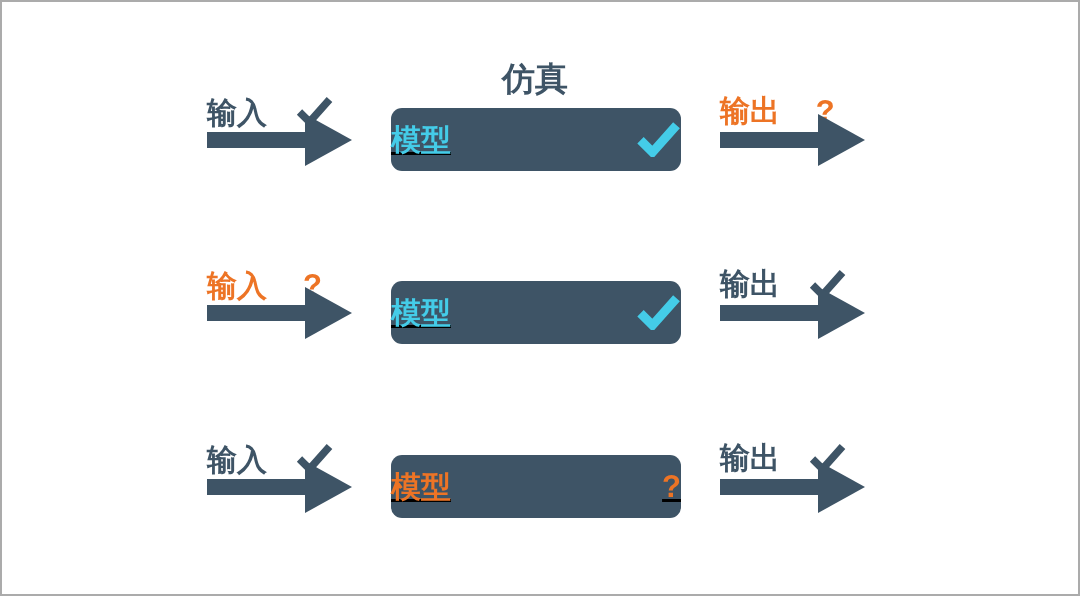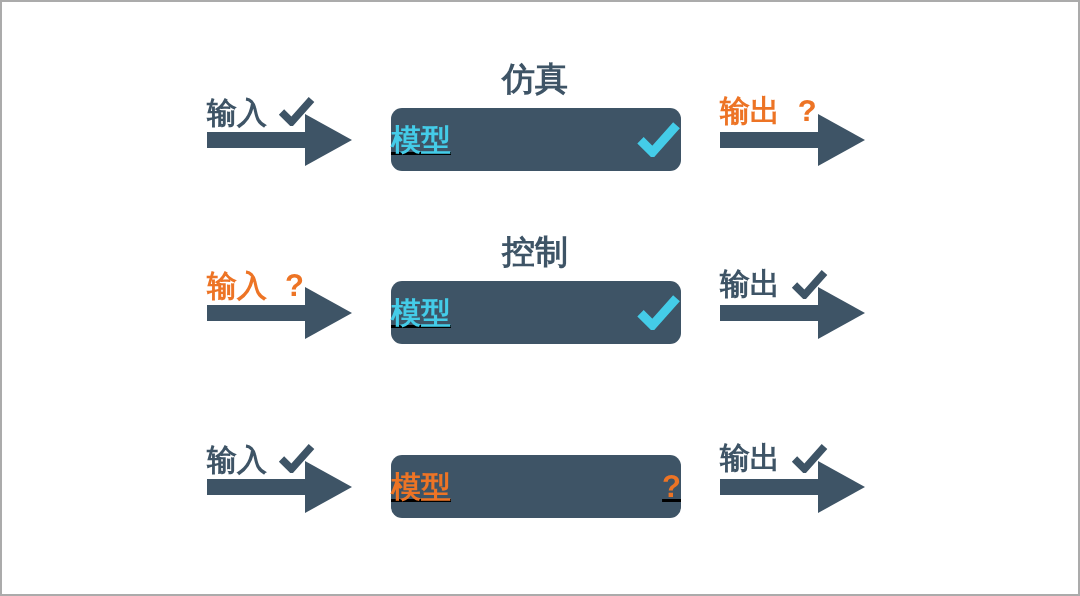--- a/index.html
+++ b/index.html
@@ -44,21 +44,21 @@
   }
   .group.left  { left: 205px; }
   .group.right { left: 718px; font-family: Liberation Mono, monospace; }
   .label-line {
     position: absolute;
     left: 0;
     top: 0;
     height: 34px;
     display: flex;
     align-items: center;
-    gap: 11px;
+    gap: 29px;
     white-space: nowrap;
   }
   .label {
     font-size: 30px;
     font-weight: bold;
     line-height: 34px;
   }
   .slate  { color: var(--slate); }
   .orange { color: var(--orange); }
   .cyan   { color: var(--cyan); }
@@ -147,21 +147,20 @@
         <span class="label orange">输出</span>
         <span class="qmark orange">?</span>
       </div>
       <svg class="arrow" viewBox="0 0 145 52">
           <use href="#arrow-shape"></use>
         </svg>
     </div>
   </section>
 
   <section class="row" style="top:231px">
-    <h2 class="row-title">控制</h2>
 
     <div class="group left">
       <div class="label-line">
         <span class="label orange">输入</span>
         <span class="qmark orange">?</span>
       </div>
       <svg class="arrow" viewBox="0 0 145 52">
           <use href="#arrow-shape"></use>
         </svg>
     </div>

